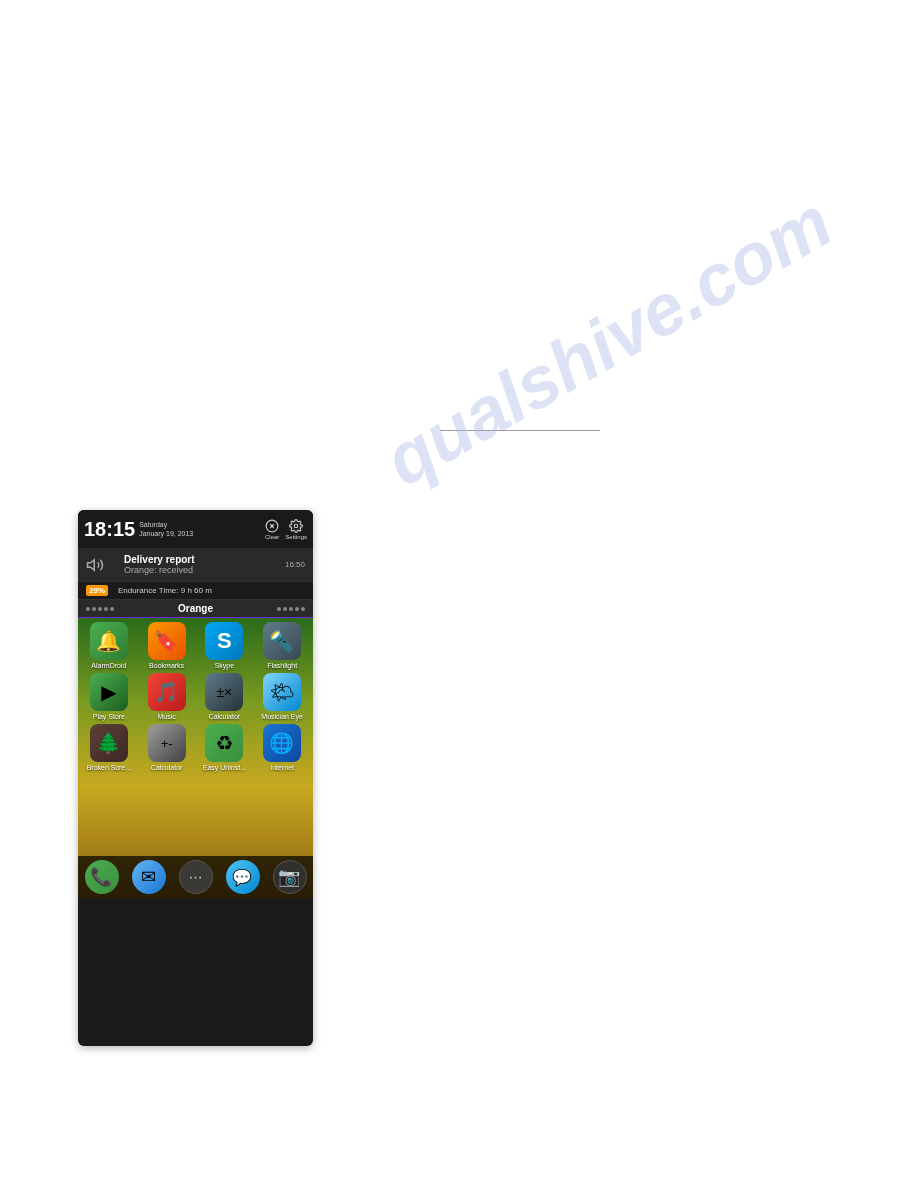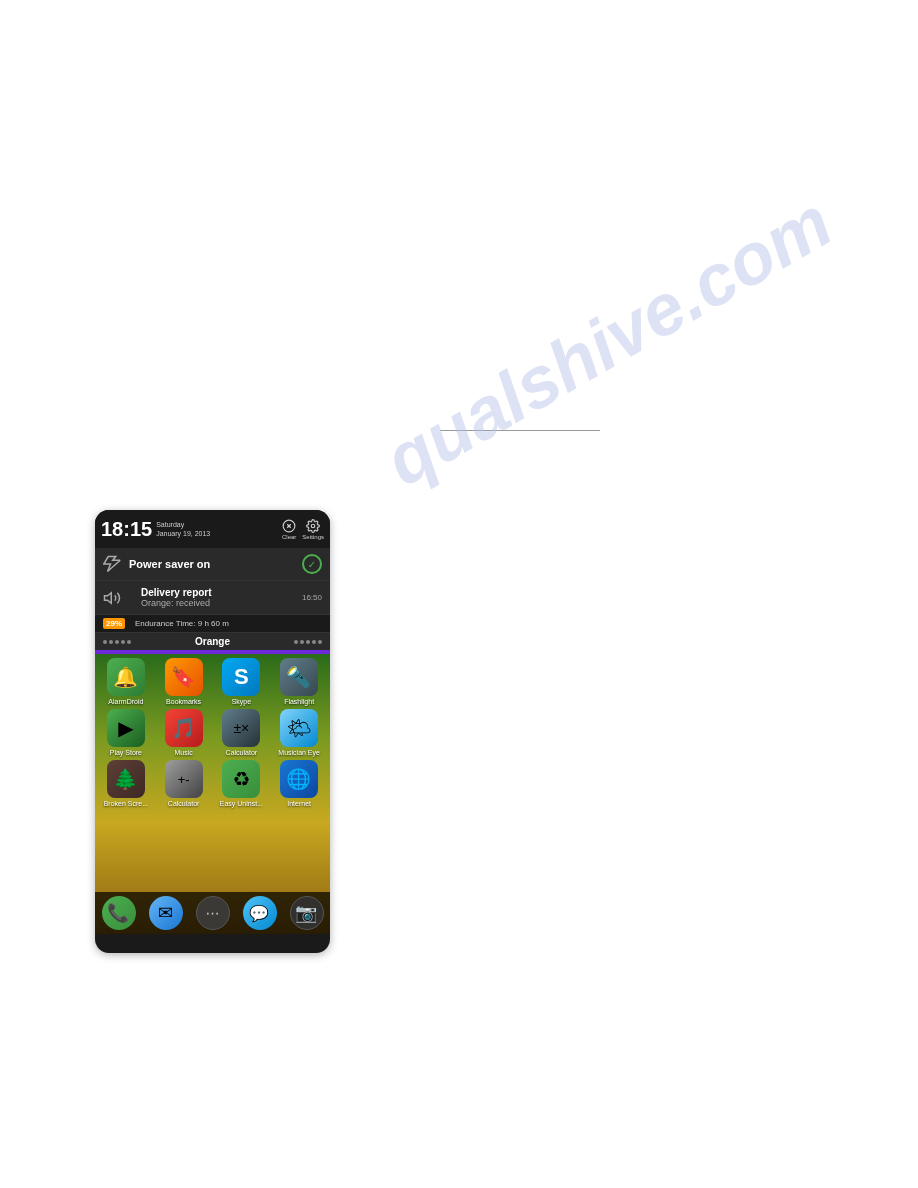--- a/index.html
+++ b/index.html
@@ -35,25 +35,25 @@
       left: 440px;
       width: 160px;
       height: 1px;
       background: #999;
     }
 
     
     .phone-mockup {
       position: absolute;
       top: 510px;
-      left: 95px;
+      left: 78px;
       width: 235px;
-      height: 443px;
+      height: 536px;
       background: #1a1a1a;
-      border-radius: 14px;
+      border-radius: 6px;
       overflow: hidden;
       box-shadow: 0 2px 8px rgba(0,0,0,0.3);
     }
 
     
     .status-bar {
       background: #1a1a1a;
       padding: 4px 6px;
       display: flex;
       align-items: center;
@@ -205,21 +205,21 @@
       font-size: 8px;
     }
 
     
     .carrier-bar {
       background: #2a2a2a;
       display: flex;
       align-items: center;
       justify-content: space-between;
       padding: 3px 8px;
-      border-bottom: 4px solid #6d28d9;
+      border-bottom: 1px solid #6d28d9;
     }
 
     .carrier-dots {
       display: flex;
       gap: 2px;
     }
 
     .carrier-dot {
       width: 4px;
       height: 4px;
@@ -354,29 +354,20 @@
       <div class="status-btn">
         <svg viewBox="0 0 24 24" fill="none" stroke="currentColor" stroke-width="2">
           <circle cx="12" cy="12" r="3"></circle>
           <path d="M19.4 15a1.65 1.65 0 0 0 .33 1.82l.06.06a2 2 0 0 1-2.83 2.83l-.06-.06a1.65 1.65 0 0 0-1.82-.33 1.65 1.65 0 0 0-1 1.51V21a2 2 0 0 1-4 0v-.09A1.65 1.65 0 0 0 9 19.4a1.65 1.65 0 0 0-1.82.33l-.06.06a2 2 0 0 1-2.83-2.83l.06-.06A1.65 1.65 0 0 0 4.68 15a1.65 1.65 0 0 0-1.51-1H3a2 2 0 0 1 0-4h.09A1.65 1.65 0 0 0 4.6 9a1.65 1.65 0 0 0-.33-1.82l-.06-.06a2 2 0 0 1 2.83-2.83l.06.06A1.65 1.65 0 0 0 9 4.68a1.65 1.65 0 0 0 1-1.51V3a2 2 0 0 1 4 0v.09a1.65 1.65 0 0 0 1 1.51 1.65 1.65 0 0 0 1.82-.33l.06-.06a2 2 0 0 1 2.83 2.83l-.06.06A1.65 1.65 0 0 0 19.4 9a1.65 1.65 0 0 0 1.51 1H21a2 2 0 0 1 0 4h-.09a1.65 1.65 0 0 0-1.51 1z"></path>
         </svg>
         <span>Settings</span>
       </div>
     </div>
   </div>
 
-  <div class="notif-power">
-    <div class="notif-power-icon">
-      <svg viewBox="0 0 24 24" fill="none" stroke="#aaaaaa" stroke-width="2" width="18" height="18">
-        <polyline points="23 7 13 7 17 2 7 2 1 12 10 12 6 22 23 7"></polyline>
-      </svg>
-    </div>
-    <span class="notif-power-text">Power saver on</span>
-    <div class="notif-power-check"></div>
-  </div>
 
   <div class="notif-delivery">
     <div class="notif-delivery-icon">
       <svg viewBox="0 0 24 24" fill="none" stroke="#aaaaaa" stroke-width="2" width="18" height="18">
         <polygon points="11 5 6 9 2 9 2 15 6 15 11 19 11 5"></polygon>
         <path d="M19.07 4.93a10 10 0 0 1 0 14.14"></path>
         <path d="M15.54 8.46a5 5 0 0 1 0 7.07"></path>
       </svg>
     </div>
     <div class="notif-delivery-content">

